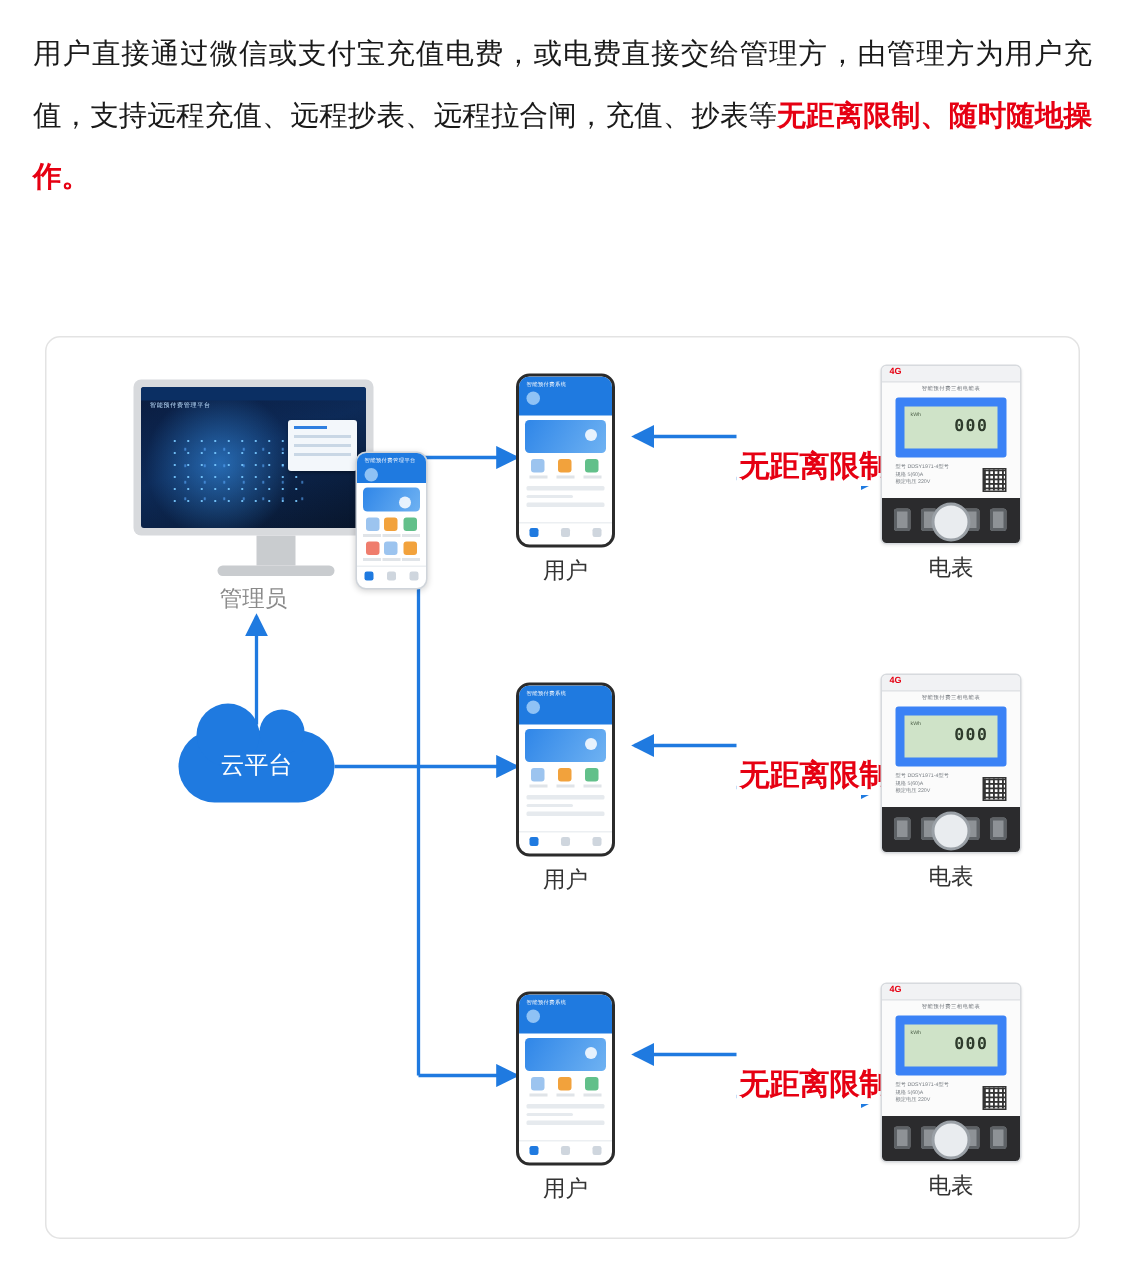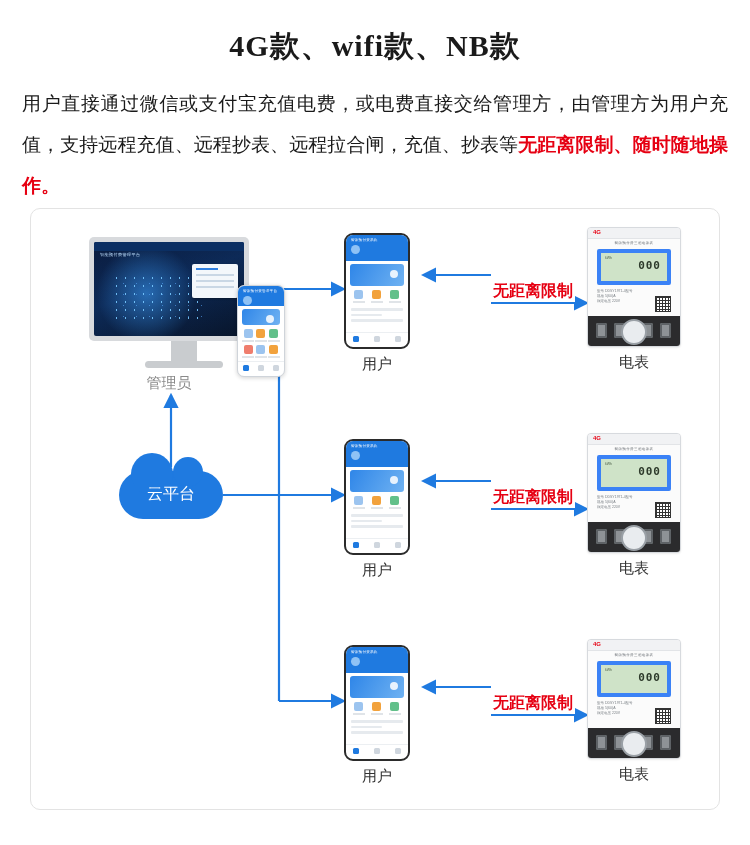--- a/index.html
+++ b/index.html
@@ -231,21 +231,21 @@
   .meter .m-4g {
     position: absolute; left: 5px; top: 1px;
     font-size: 6px; font-weight: bold; color: #e60012;
   }
   .meter .m-brand {
     text-align: center; font-size: 3.5px; color: #6b7076; letter-spacing: .4px;
     padding-top: 2px;
   }
   .meter .m-lcd {
     margin: 4px 9px 0 9px; height: 28px;
-    background: #cfe3c8; border: 4px solid #3b82f6; border-radius: 2px;
+    background: #cfe3c8; border: 6px solid #3b82f6; border-radius: 2px;
     position: relative;
   }
   .meter .m-lcd .digits {
     position: absolute; right: 6px; top: 6px;
     font-family: "DejaVu Sans Mono", monospace;
     font-size: 11px; font-weight: bold; color: #2e3b2c; letter-spacing: 1px;
   }
   .meter .m-lcd .lbl {
     position: absolute; left: 4px; top: 3px; font-size: 3.5px; color: #4e6149;
   }
@@ -276,37 +276,36 @@
     width: 22px; height: 22px; border-radius: 50%;
     border: 2px solid #9aa0a6; background: #e9ecef;
   }
 
   
   .nolimit {
     position: absolute;
     color: #e60012;
     font-family: "Liberation Serif", serif;
     font-weight: bold;
-    font-size: 16px;
+    font-size: 20px;
     white-space: nowrap;
     background: #fff;
     padding: 0 2px;
   }
 
   svg.wires {
     position: absolute; left: 0; top: 0; width: 690px; height: 602px;
     pointer-events: none;
   }
 </style>
 </head>
 <body>
 
 <div class="page">
 
-  <div class="title">4G款、wifi款、NB款</div>
 
   <div class="subtitle">
     <span>用户直接通过微信或支付宝充值电费，或电费直接交给管理方，由管理方为用户充值，支持远程充值、远程抄表、远程拉合闸，充值、抄表等</span><span class="hl">无距离限制、随时随地操作。</span>
   </div>
 
   <div class="panel">
 
     <svg class="wires" viewBox="0 0 690 602">
       <defs>
         <marker id="ah" markerWidth="7" markerHeight="7" refX="6" refY="3.5" orient="auto">

